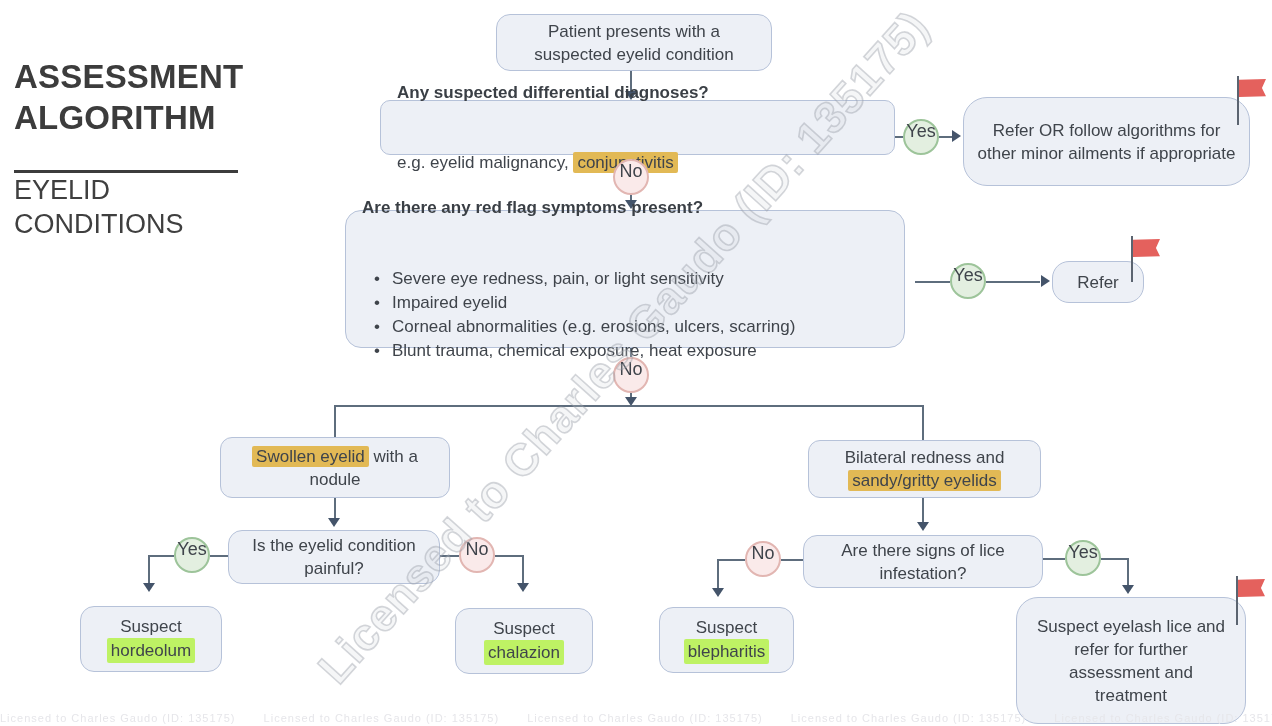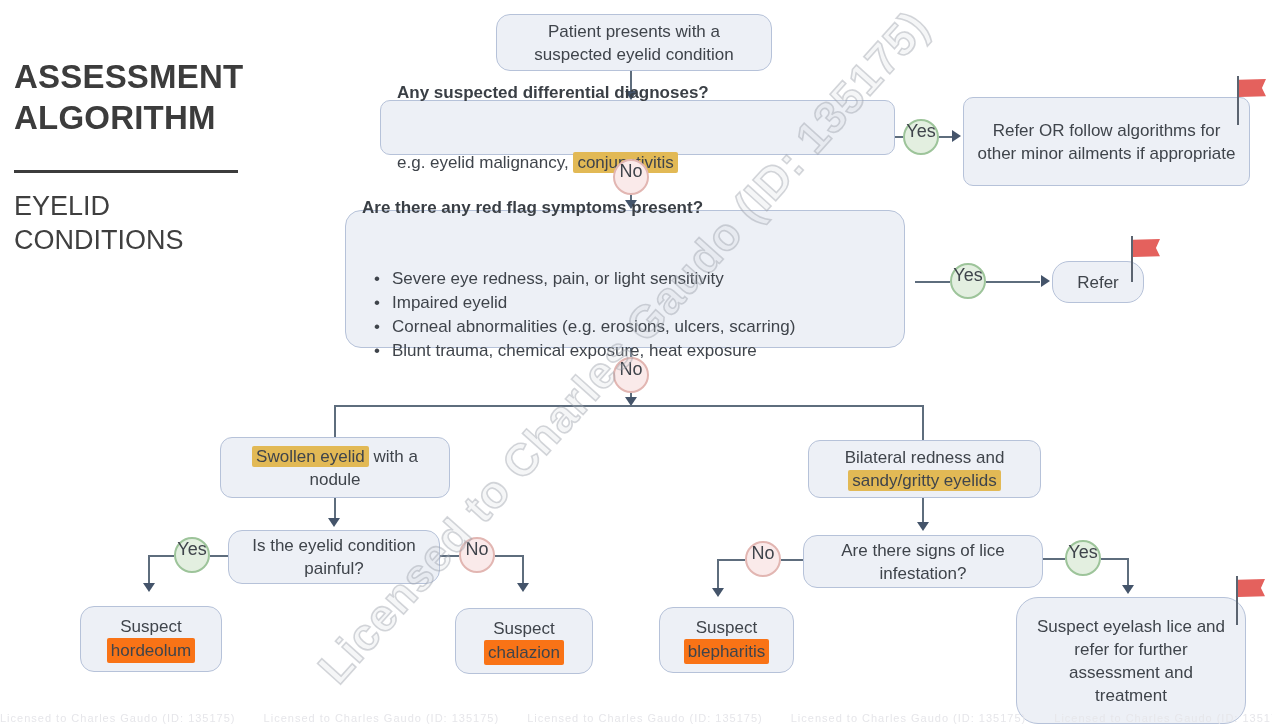--- a/index.html
+++ b/index.html
@@ -8,32 +8,32 @@
     position:relative; width:1272px; height:726px;
     background:#ffffff; overflow:hidden;
     font-family:"Liberation Sans","DejaVu Sans",sans-serif;
     color:#3f444b;
   }
   
   .title-block { position:absolute; left:14px; top:56px; }
   .title-line { font-size:33px; font-weight:700; color:#3c3c3c; line-height:41px; letter-spacing:0.2px; }
   .title-divider { width:224px; height:3px; background:#3c3c3c; margin-top:32px; }
   .subtitle-line { font-size:27px; font-weight:400; color:#3f3f3f; line-height:34px; margin-top:0; }
-  .subtitle-block { margin-top:16px; }
+  .subtitle-block { }
   
   .node {
     position:absolute; background:#edf0f6; border:1.8px solid #b6c2d9;
     display:flex; flex-direction:column; align-items:center; justify-content:center;
     text-align:center; font-size:17px; line-height:23px; color:#3f444b;
     padding:4px 10px;
   }
   .node.left-align { align-items:flex-start; text-align:left;gap:47px; }
   .q-bold { font-weight:700; color:#3a3f45; }
   .hl-gold  { background:#e2b955; padding:1px 4px; border-radius:2px; }
-  .hl-green { background:#f97316; padding:1px 4px; border-radius:2px; }
+  .hl-green { background:#bef264; padding:1px 4px; border-radius:2px; }
   .bullets { list-style:none; margin-top:1px; }
   .bullets li { padding-left:30px; position:relative; line-height:24px; }
   .bullets li::before { content:"•"; position:absolute; left:12px; color:#3f444b; }
   
   .line { position:absolute; background:#5e6d7d; }
   .arr-d { position:absolute; width:0; height:0;
     border-left:6.5px solid transparent; border-right:6.5px solid transparent;
     border-top:9px solid #44546a; }
   .arr-r { position:absolute; width:0; height:0;
     border-top:6.5px solid transparent; border-bottom:6.5px solid transparent;
@@ -130,21 +130,21 @@
 
   <div class="node" style="left:496px;top:14px;width:276px;height:57px;border-radius:14px;">
     <span>Patient presents with a suspected eyelid condition</span>
   </div>
 
   <div class="node left-align" style="left:380px;top:100px;width:515px;height:55px;border-radius:10px;padding-left:16px;">
     <span class="q-bold">Any suspected differential diagnoses?</span>
     <span><span>e.g. eyelid malignancy, </span><span class="hl-gold">conjunctivitis</span></span>
   </div>
 
-  <div class="node" style="left:963px;top:97px;width:287px;height:89px;border-radius:10px;">
+  <div class="node" style="left:963px;top:97px;width:287px;height:89px;border-radius:24px;">
     <span>Refer OR follow algorithms for other minor ailments if appropriate</span>
   </div>
 
   <div class="node left-align" style="left:345px;top:210px;width:560px;height:138px;border-radius:16px;padding:10px 16px;">
     <span class="q-bold">Are there any red flag symptoms present?</span>
     <ul class="bullets">
       <li>Severe eye redness, pain, or light sensitivity</li>
       <li>Impaired eyelid</li>
       <li>Corneal abnormalities (e.g. erosions, ulcers, scarring)</li>
       <li>Blunt trauma, chemical exposure, heat exposure</li>

